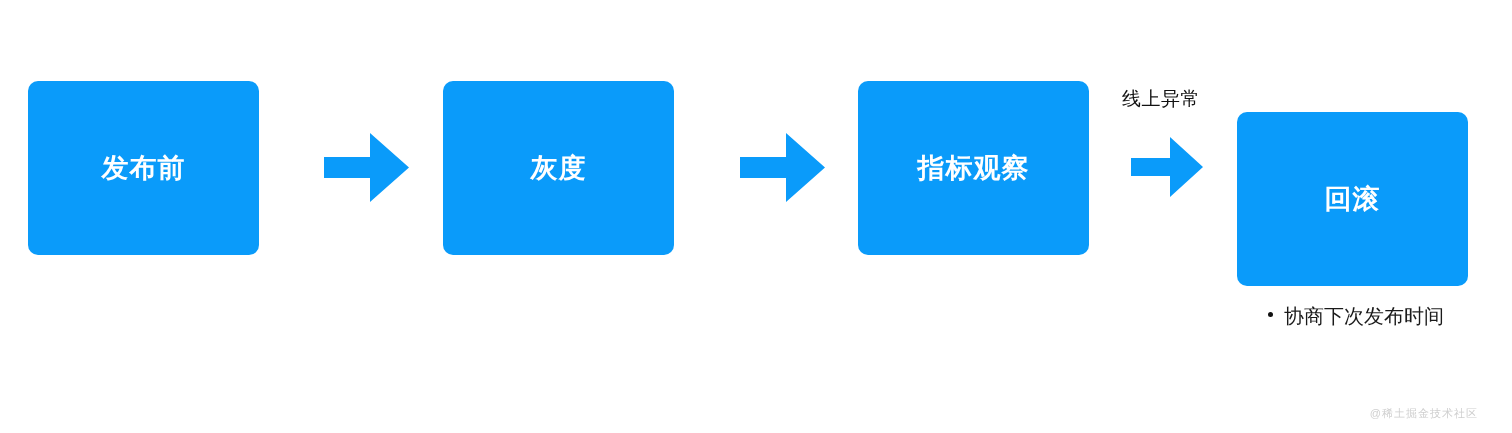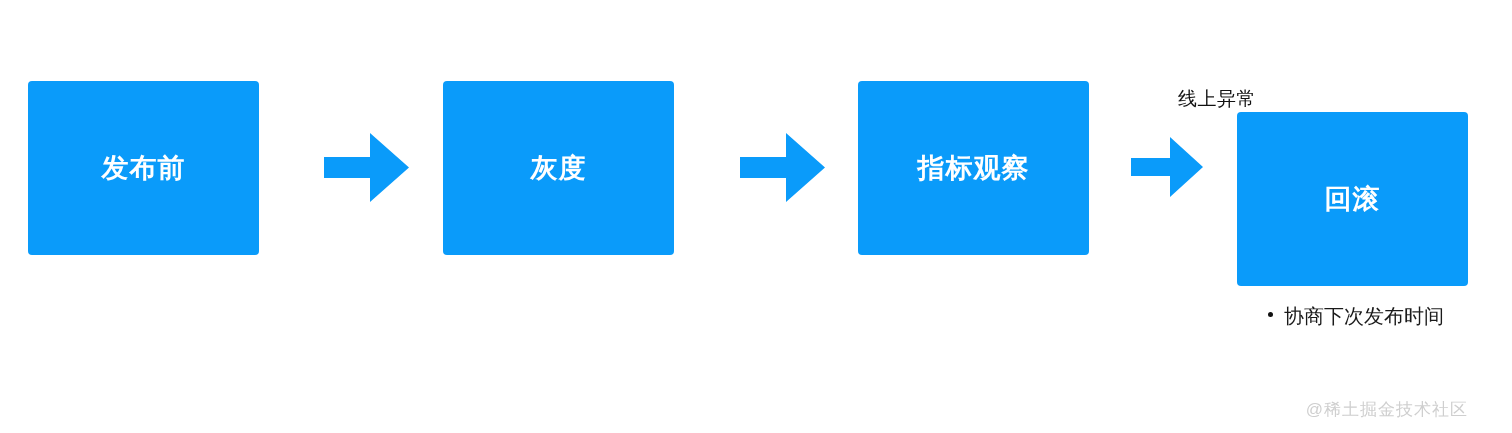--- a/index.html
+++ b/index.html
@@ -25,21 +25,21 @@
 
   
   .stage {
     position: absolute;
     top: 81px;
     width: 231px;
   }
   .stage-box {
     width: 231px;
     height: 174px;
-    border-radius: 4px;
+    border-radius: 10px;
     background: var(--accent, #0A9BFA);
     display: flex;
     align-items: center;
     justify-content: center;
     box-sizing: border-box;
   }
   .stage-title {
     color: #ffffff;
     font-size: 27px;
     font-weight: bold;
@@ -92,23 +92,23 @@
     position: absolute;
     font-size: 19px;
     color: #111111;
     white-space: nowrap;
     letter-spacing: 0.5px;
   }
 
   
   .watermark {
     position: absolute;
-    right: 44px;
+    right: 34px;
     bottom: 12px;
-    font-size: 17px;
+    font-size: 11px;
     color: #cfcfcf;
     letter-spacing: 1px;
     white-space: nowrap;
   }
 </style>
 </head>
 <body>
 
 <div id="canvas" style="background: rgb(255, 255, 255);">
 
@@ -135,21 +135,21 @@
       <polygon points="0,27 46,27 46,3 85,37.5 46,72 46,48 0,48" fill="#0A9BFA"></polygon>
     </svg>
   </div>
 
   <div class="stage" style="left:858px;">
     <div class="stage-box">
       <span class="stage-title">指标观察</span>
     </div>
   </div>
 
-  <div class="arrow-label" style="left:1178px; top:86px;">线上异常</div>
+  <div class="arrow-label" style="left:1122px; top:86px;">线上异常</div>
   <div class="arrow" style="left:1131px; top:135px;">
     <svg width="72" height="64" viewBox="0 0 72 64" aria-hidden="true">
       <polygon points="0,23 39,23 39,2 72,32 39,62 39,41 0,41" fill="#0A9BFA"></polygon>
     </svg>
   </div>
 
   <div class="stage" style="left:1237px;margin-top:31px;">
     <div class="stage-box">
       <span class="stage-title">回滚</span>
     </div>

